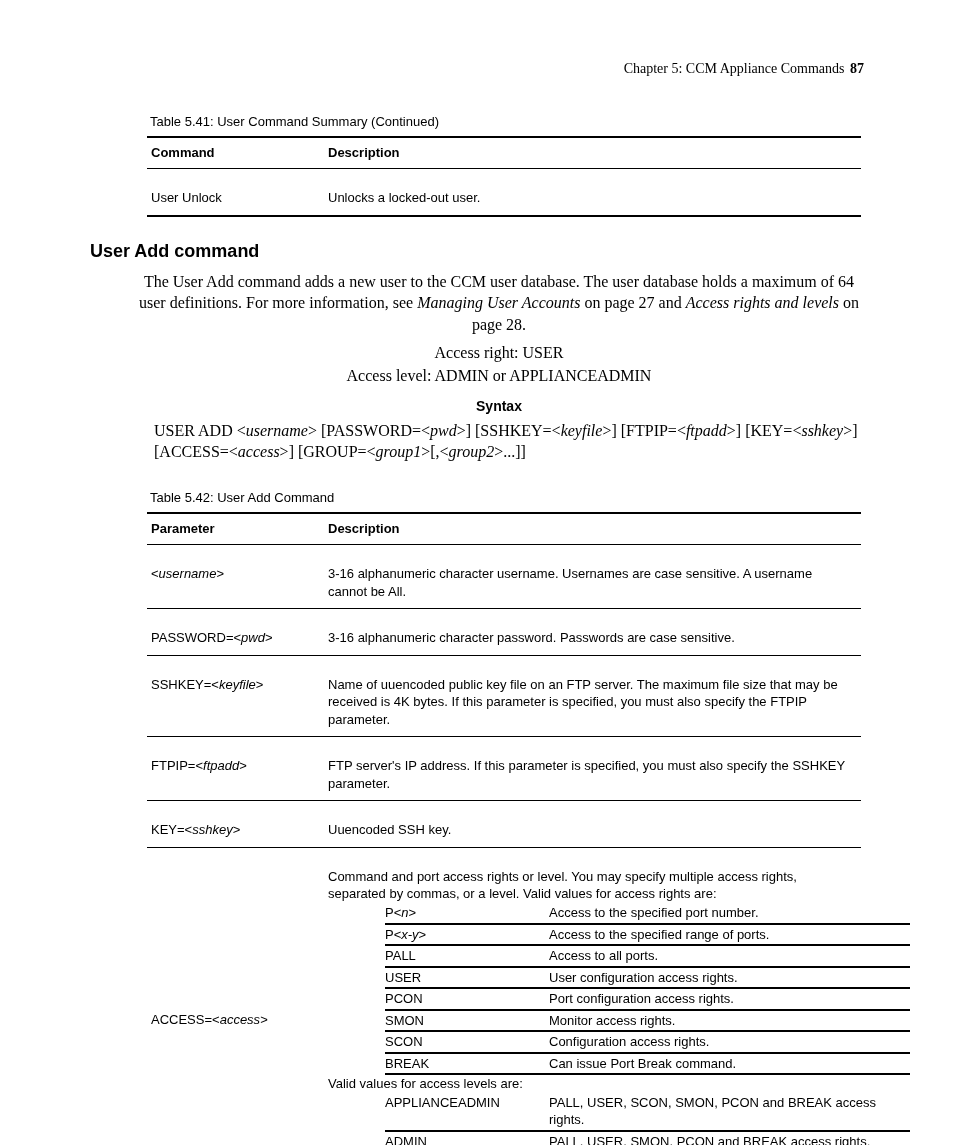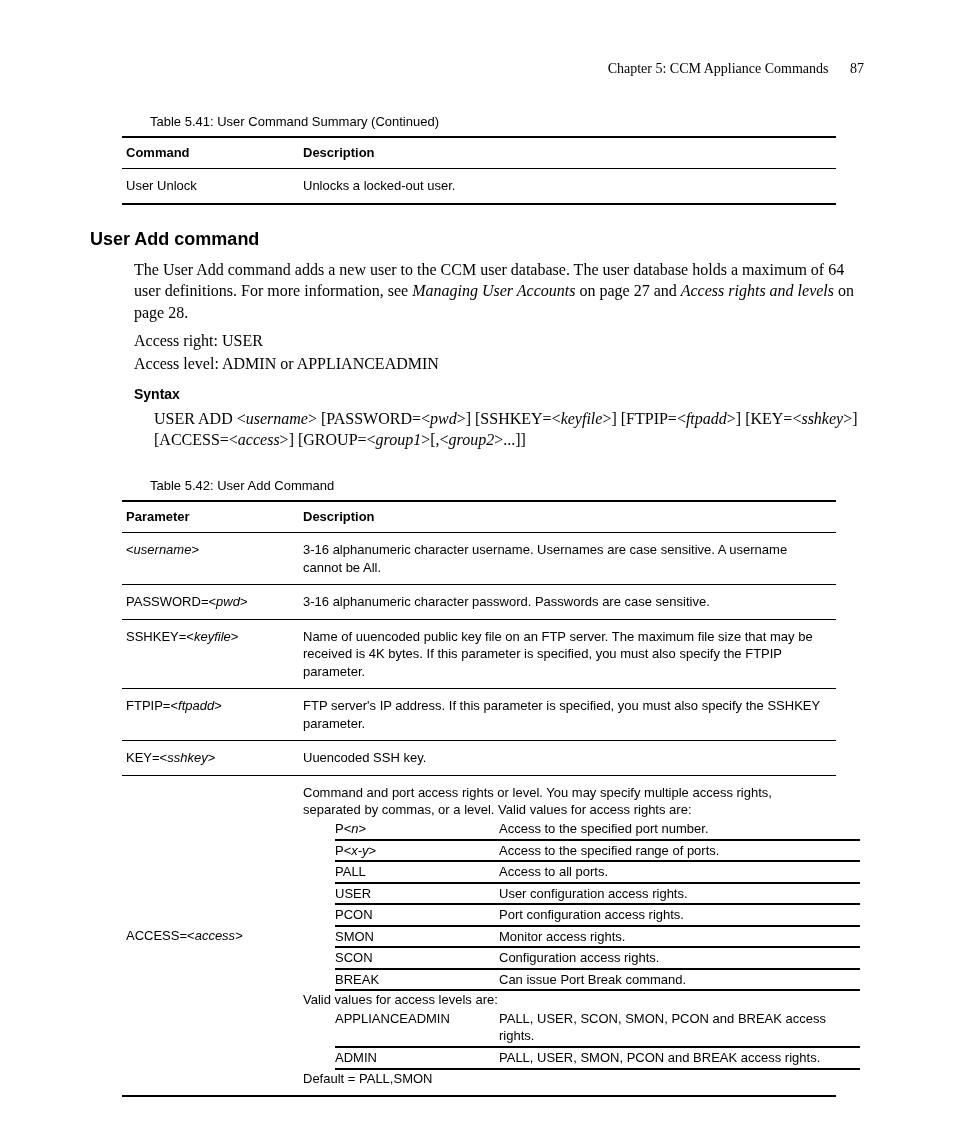--- a/index.html
+++ b/index.html
@@ -11,47 +11,47 @@
     padding: 60px 90px 60px 90px;
     width: 954px;
     box-sizing: border-box;
     line-height: 1.35;
   }
   .running-head {
     text-align: right;
     font-size: 14px;
     margin-bottom: 34px;
   }
-  .running-head .page-num { font-weight: normal; margin-left: 18px; }
+  .running-head .page-num { font-weight: bold; margin-left: 2px; }
   .table-caption {
     font-family: Arial, Helvetica, sans-serif;
     font-weight: normal;
     font-size: 13px;
     margin: 8px 0 6px 0;
     padding-left: 60px;
   }
   table {
     border-collapse: collapse;
     width: calc(100% - 60px);
-    margin-left: 32px;
+    margin-left: 57px;
     font-family: Arial, Helvetica, sans-serif;
     font-size: 13px;
   }
   table thead tr { border-top: 2.5px solid #000; border-bottom: 1.2px solid #000; }
   table th { text-align: left; font-weight: bold; padding: 6px 8px 6px 4px; }
-  table td { padding: 8px 8px 8px 4px; vertical-align: top; border-bottom: 1px solid #000; }
+  table td { padding: 20px 8px 8px 4px; vertical-align: top; border-bottom: 1px solid #000; }
   table tbody tr:last-child td { border-bottom: 2.5px solid #000; }
   .col-param { width: 165px; }
   .h2 {
     font-family: Arial, Helvetica, sans-serif;
     font-weight: bold;
     font-size: 18px;
     margin: 22px 0 8px 0;
   }
-  .body-indent { margin-left: 44px; }
+  .body-indent { margin-left: 44px; text-align: center; }
   .para { margin: 6px 0; font-size: 16px; }
   .italic { font-style: italic; }
   .bold-sans {
     font-family: Arial, Helvetica, sans-serif;
     font-weight: bold;
     font-size: 14px;
     margin: 10px 0 4px 0;
   }
   .syntax-block { margin-left: 64px; font-size: 16px; }
   .access-desc-table { width: 100%; }

